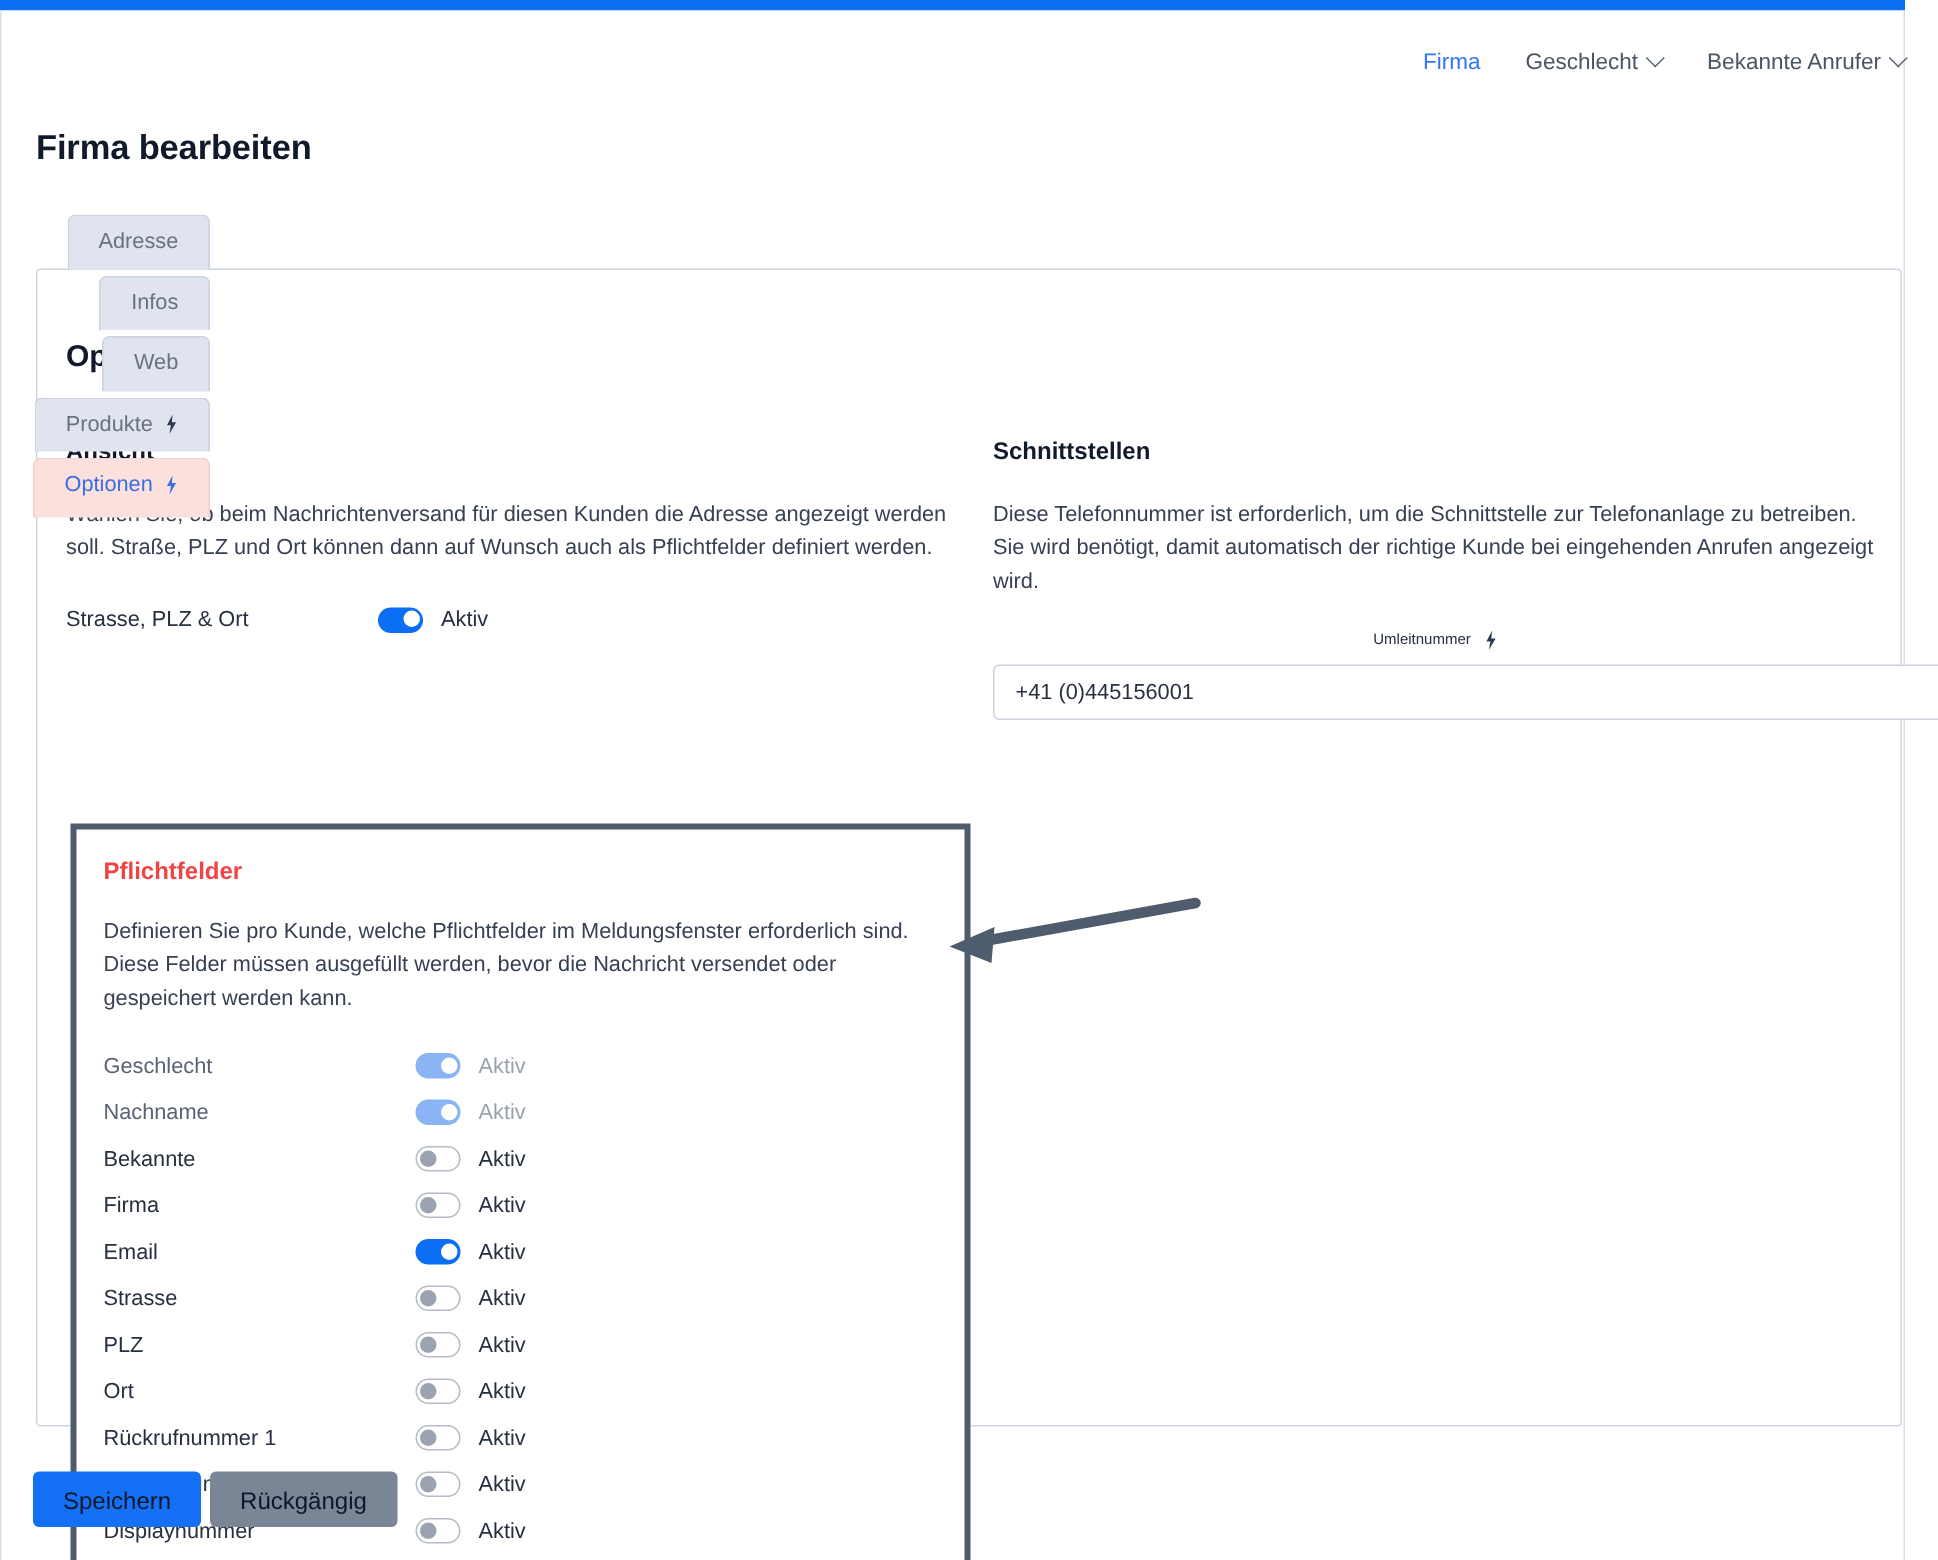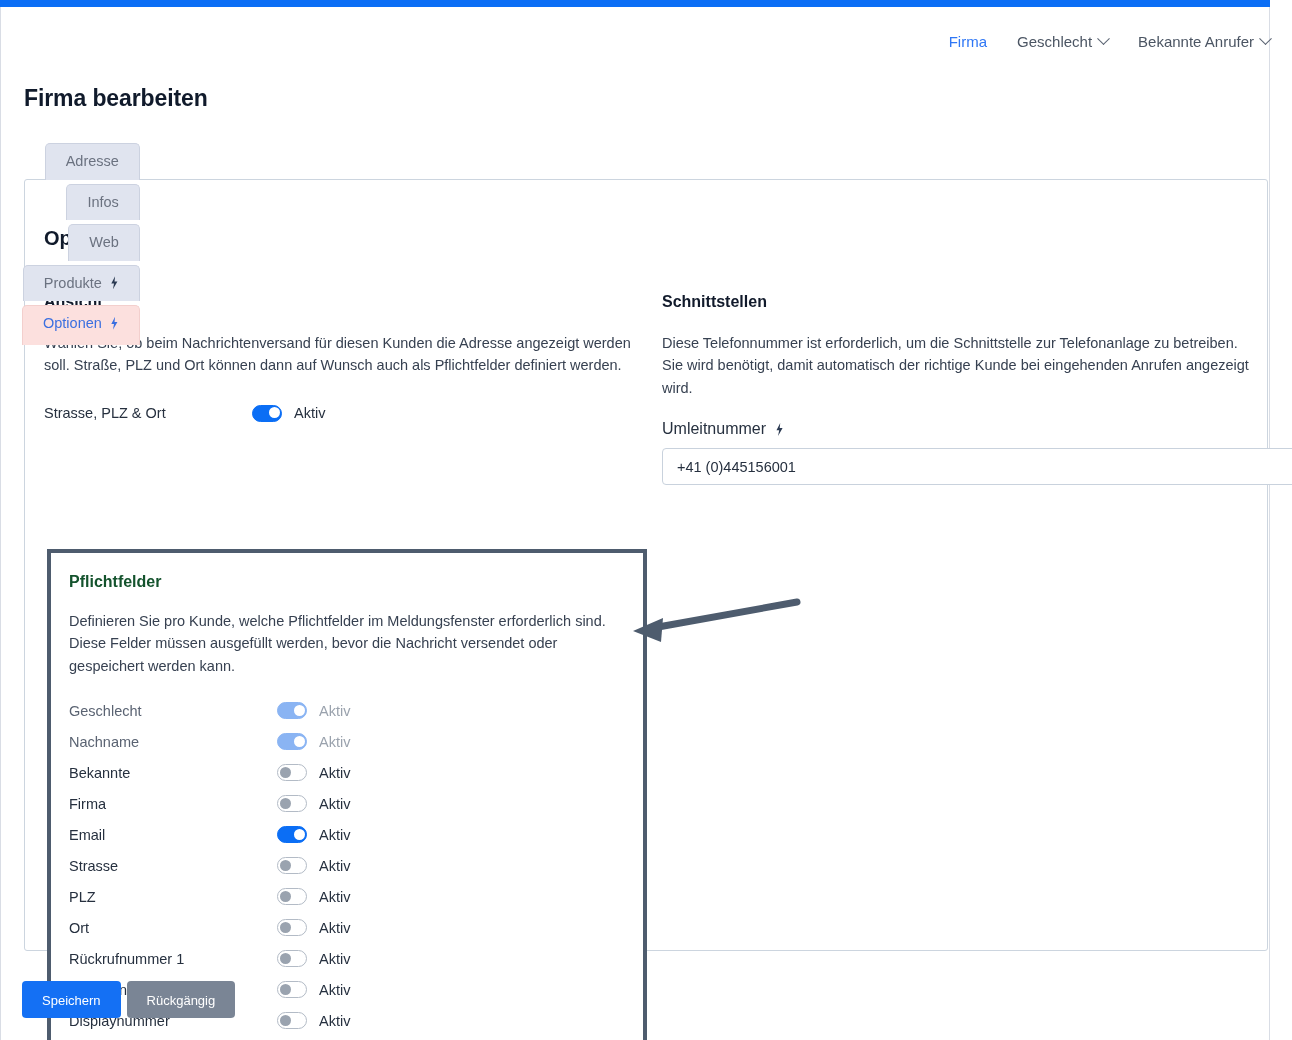--- a/index.html
+++ b/index.html
@@ -200,38 +200,39 @@
     position: absolute;
     left: 3px; top: 256px;
     width: 600px;
     padding: 20px 18px 20px 18px;
     border: 4px solid #4e5c6e;
     background: #ffffff;
   }
   .pflicht-title {
     font-size: 16px;
     font-weight: 700;
-    color: #14532d;
+    color: #ef4444;
     margin: 0 0 19px 0;
   }
   .pflicht-desc {
     font-size: 14.5px;
     color: #374151;
     line-height: 1.55;
     margin: 0 0 18px 0;
   }
 
   
   .field-label {
-    font-size: 16px;
+    font-size: 10px;
     color: #26303f;
     display: flex;
     align-items: center;
     gap: 9px;
     margin: 0 0 10px 0;
+    justify-content: center;
   }
   .text-input {
     width: 700px;
     height: 37px;
     border: 1px solid #c9d2dd;
     border-radius: 4px;
     padding: 0 14px;
     font-size: 14.5px;
     color: #26303f;
     font-family: "Liberation Sans", sans-serif;
@@ -252,22 +253,22 @@
     position: absolute;
     left: 22px; top: 981px;
     display: flex;
     gap: 6px;
   }
   .btn {
     border: none;
     border-radius: 4px;
     padding: 12px 20px;
     height: 37px;
-    font-size: 13px;
-    color: #ffffff;
+    font-size: 16px;
+    color: #0f172a;
     cursor: pointer;
     font-family: "Liberation Sans", sans-serif;
   }
   .btn-primary { background: #1470f4; }
   .btn-secondary { background: #7a8595; }
 </style>
 </head>
 <body>
 
 <div class="page">

